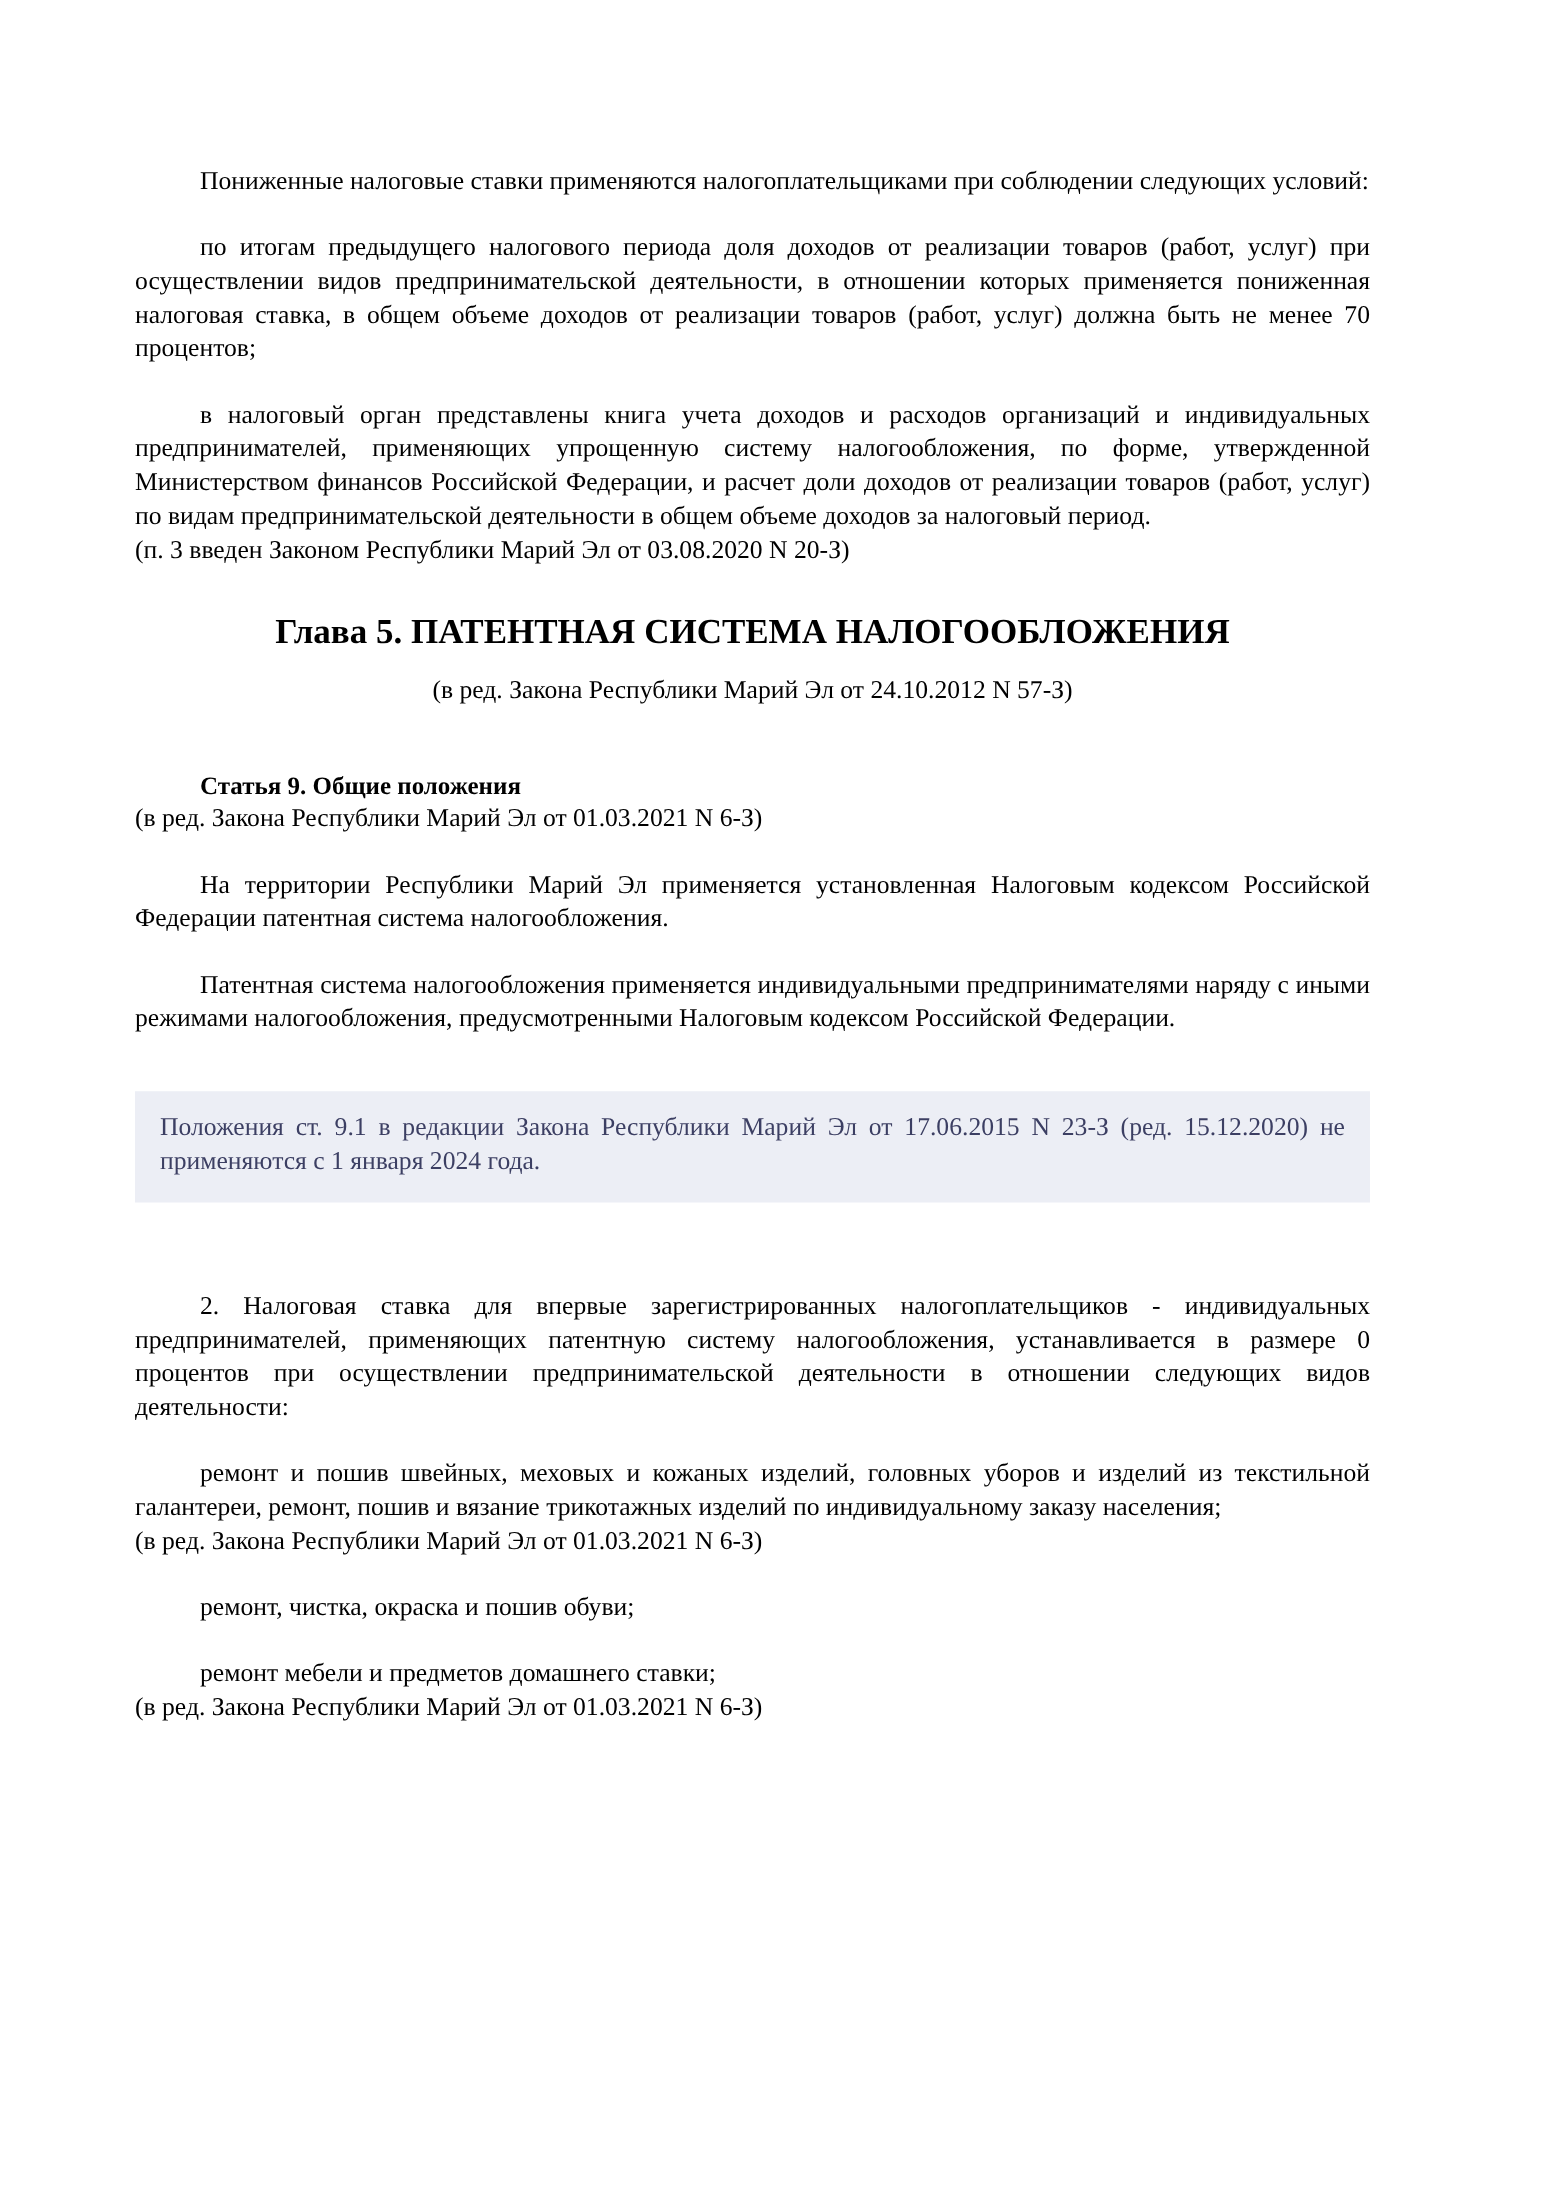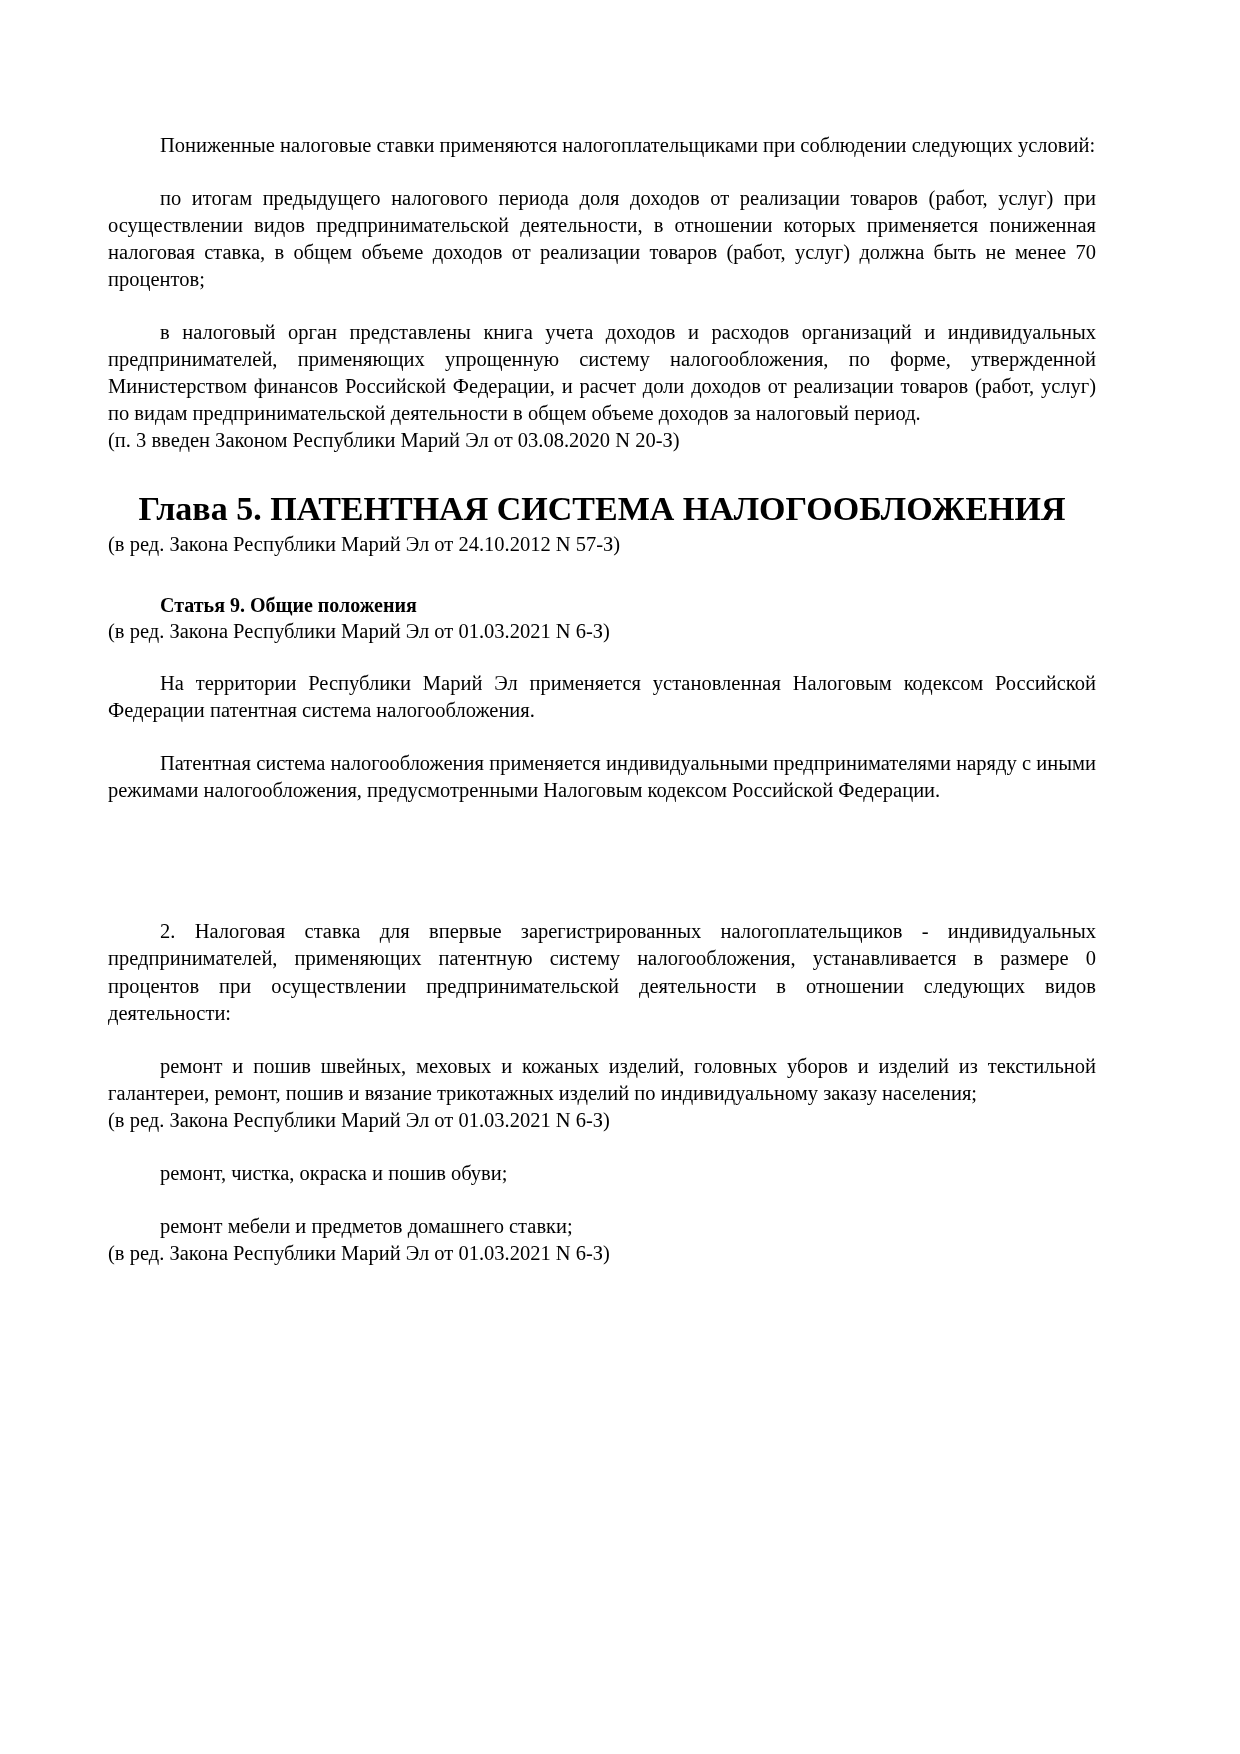--- a/index.html
+++ b/index.html
@@ -31,29 +31,29 @@
   .indent {
     text-indent: 52px;
   }
   .spacer-md { height: 26px; }
   .spacer-lg { height: 34px; }
   .spacer-xl { height: 44px; }
 
   .chapter-title {
     text-align: center;
     font-weight: bold;
-    font-size: 34px;
+    font-size: 28px;
     line-height: 1.25;
     margin: 0;
   }
   .chapter-sub {
-    text-align: left;
+    text-align: center;
     font-size: 20.5px;
     line-height: 1.3;
-    margin: 0;
+    margin: 16px;
   }
   .article-title {
     font-weight: bold;
     font-size: 20px;
     line-height: 1.3;
     margin: 0;
     text-indent: 52px;
   }
   .article-sub {
     font-size: 20.5px;
@@ -104,20 +104,23 @@
   <div class="spacer-md"></div>
 
   <p class="indent">На территории Республики Марий Эл применяется установленная Налоговым кодексом Российской Федерации патентная система налогообложения.</p>
 
   <div class="spacer-md"></div>
 
   <p class="indent">Патентная система налогообложения применяется индивидуальными предпринимателями наряду с иными режимами налогообложения, предусмотренными Налоговым кодексом Российской Федерации.</p>
 
   <div class="spacer-xl"></div>
 
+  <div class="note-box">
+    <p>Положения ст. 9.1 в редакции Закона Республики Марий Эл от 17.06.2015 N 23-З (ред. 15.12.2020) не применяются с 1 января 2024 года.</p>
+  </div>
 
   <div class="spacer-xl"></div>
 
 
   <div class="spacer-md"></div>
 
   <p class="indent">2. Налоговая ставка для впервые зарегистрированных налогоплательщиков - индивидуальных предпринимателей, применяющих патентную систему налогообложения, устанавливается в размере 0 процентов при осуществлении предпринимательской деятельности в отношении следующих видов деятельности:</p>
 
   <div class="spacer-md"></div>
 

